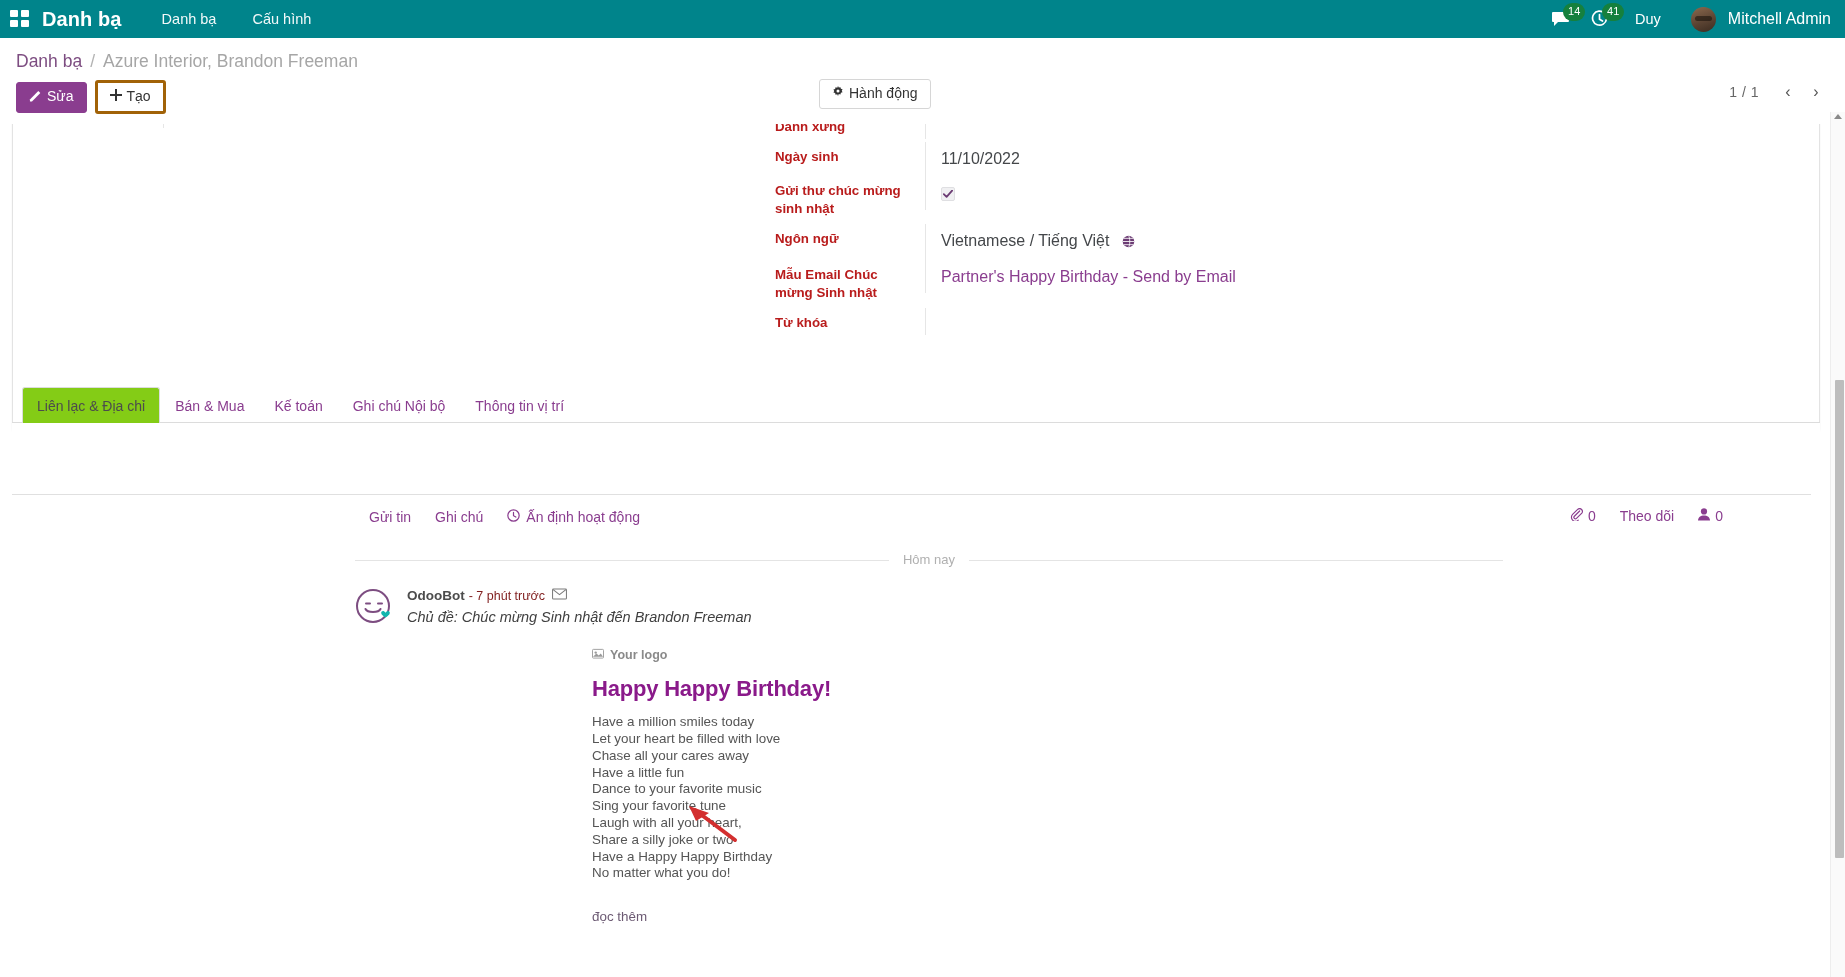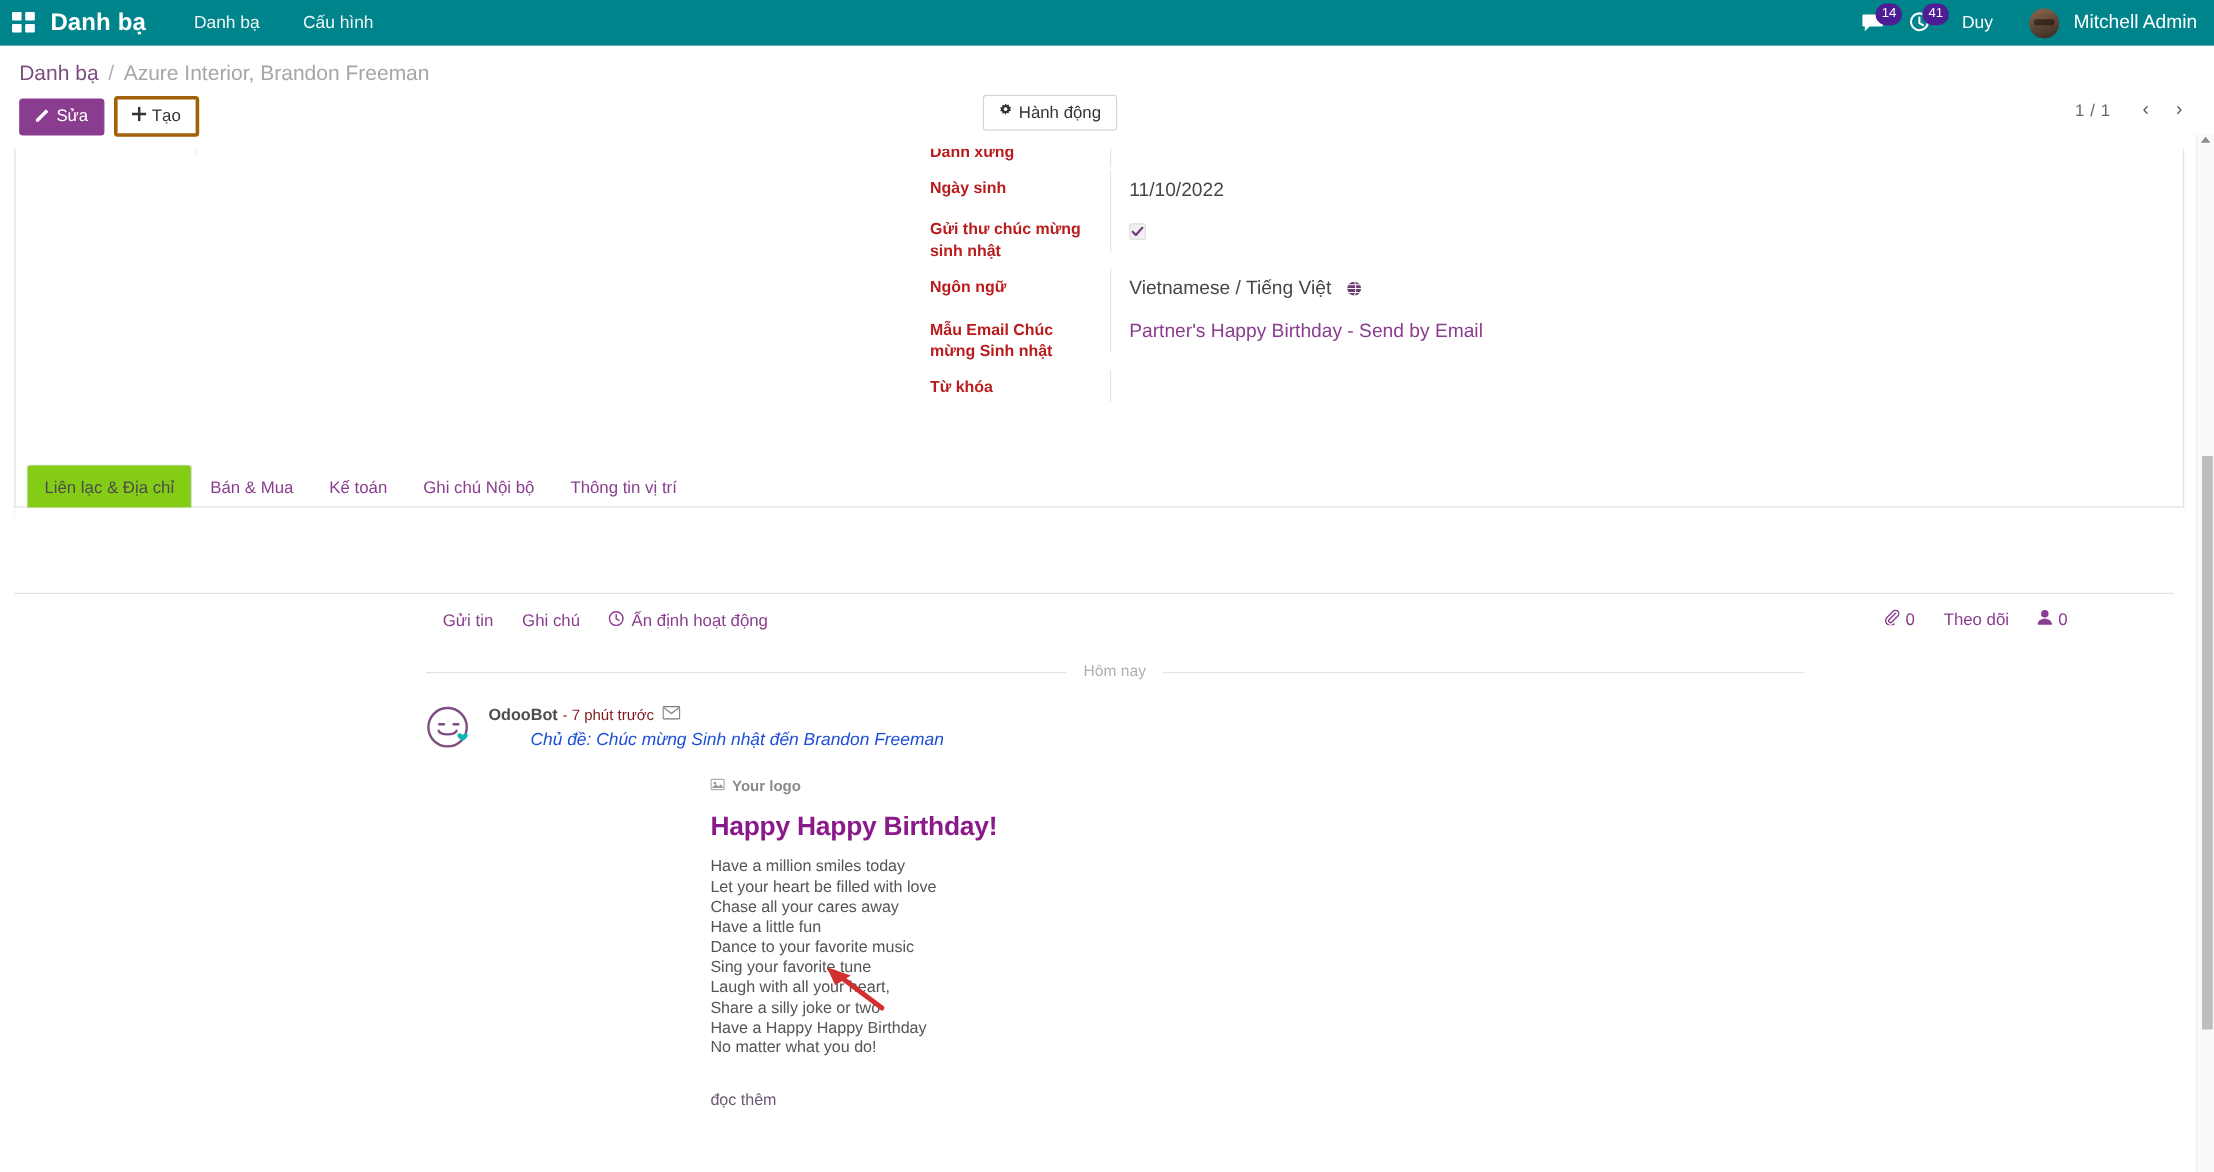--- a/index.html
+++ b/index.html
@@ -55,21 +55,21 @@
     position: relative;
     display: flex;
     align-items: center;
     padding: 0 10px;
     height: 38px;
     cursor: pointer;
   }
   .sys-badge {
     position: absolute;
     top: 3px; left: 22px;
-    background: #4c1d95;
+    background: #15803d;
     color: #fff;
     font-size: 11px;
     line-height: 1;
     padding: 3px 5px 4px;
     border-radius: 9px;
     font-weight: 500;
     min-width: 20px;
     text-align: center;
   }
   .icon-svg { display: block; }
@@ -318,23 +318,22 @@
     display: flex;
     align-items: center;
     gap: 4px;
     line-height: 1.2;
   }
   .msg-author { font-weight: 700; color: #4c4c4c; cursor: pointer; }
   .msg-time { color: #7f1d1d; font-size: 12.5px; }
   .msg-subject {
     font-size: 14.5px;
     font-style: italic;
-    color: #1d4ed8;
+    color: #404040;
     margin-top: 5px;
-    margin-left: 35px;
   }
   .mail-body {
     margin-top: 22px;
     padding-left: 185px;
     font-size: 13px;
     color: #555;
   }
   .logo-ph {
     display: inline-flex;
     align-items: center;

